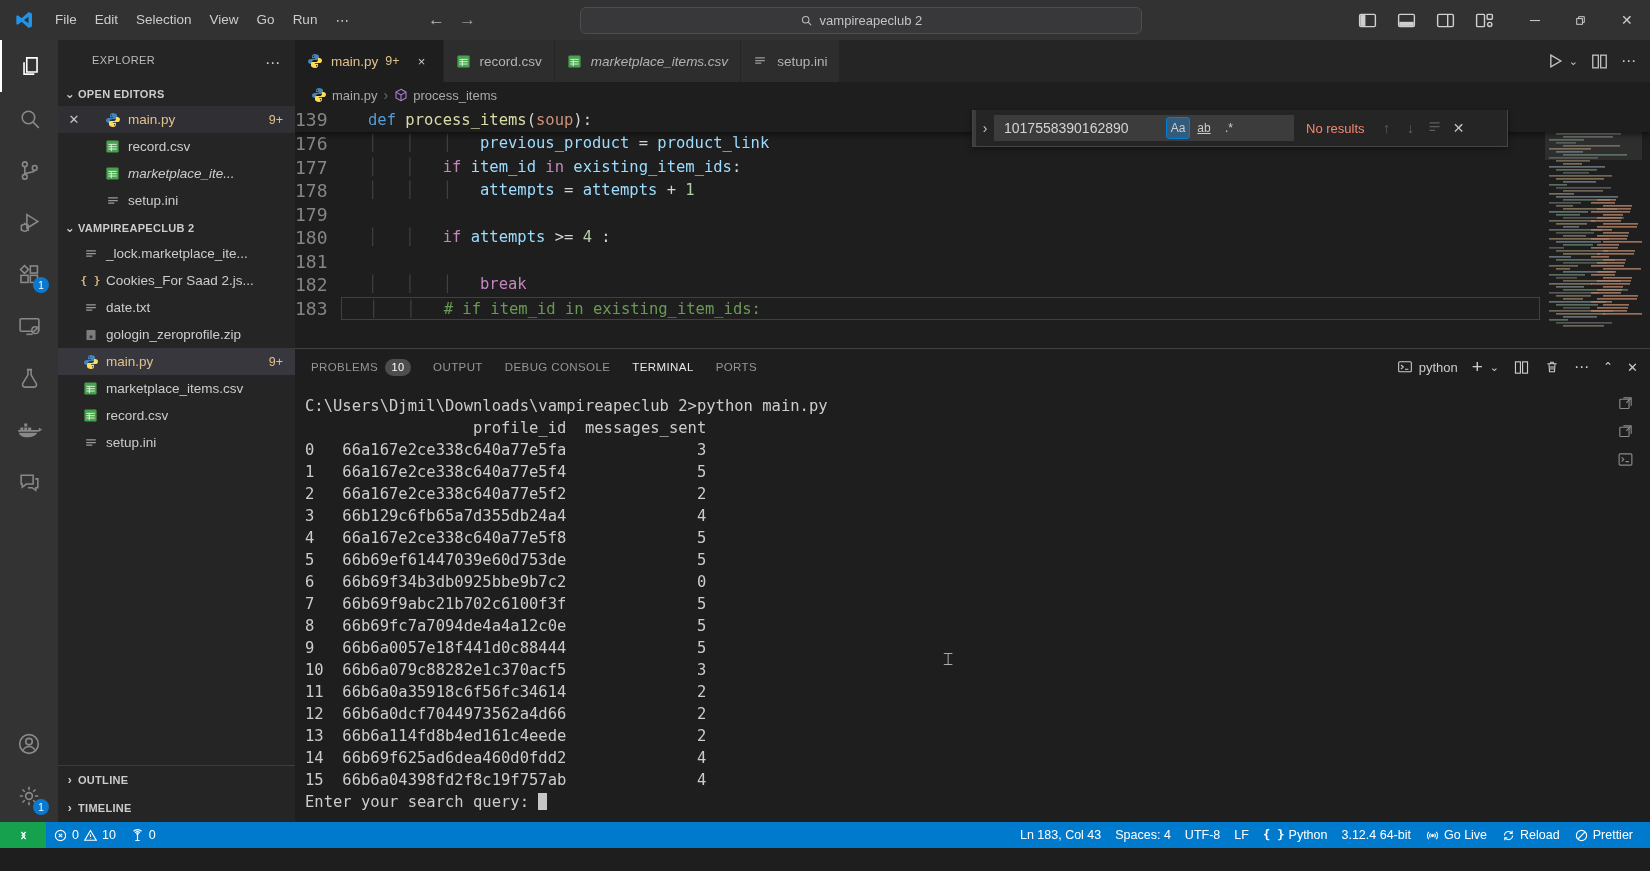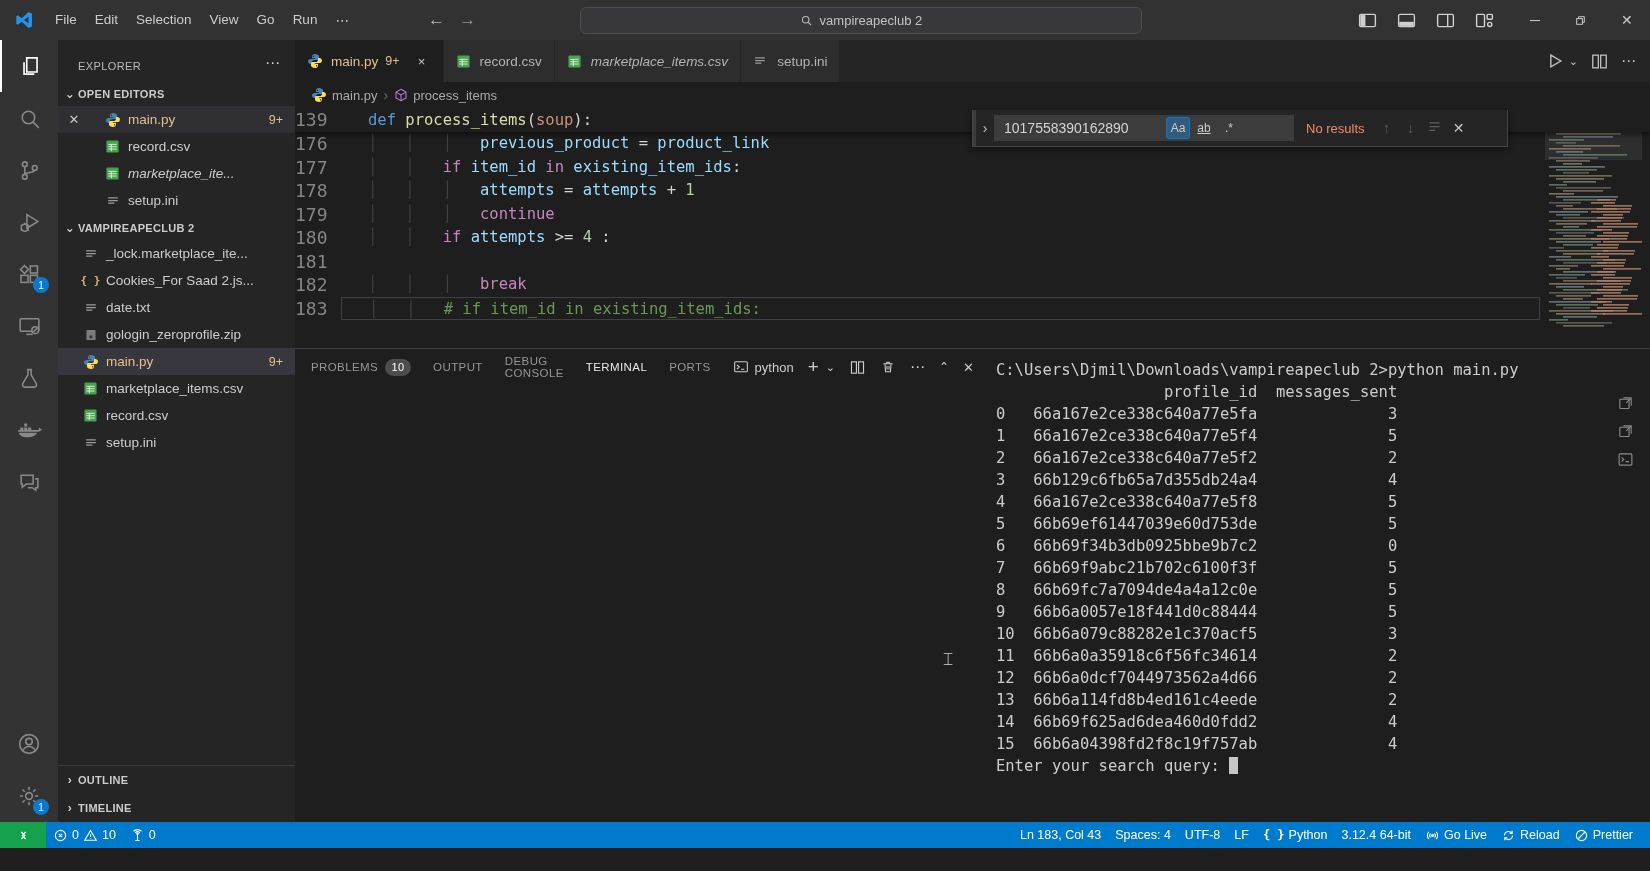--- a/index.html
+++ b/index.html
@@ -23,21 +23,21 @@
   .main{flex:1;display:flex;min-height:0;}
   
   .activitybar{width:58px;flex:0 0 58px;background:#333333;display:flex;flex-direction:column;align-items:stretch;}
   .ab-item{height:52px;display:flex;align-items:center;justify-content:center;color:#898989;position:relative;}
   .ab-item.active{color:#ffffff;border-left:2px solid #ffffff;margin-left:0;}
   .ab-item .badge{position:absolute;right:9px;bottom:7px;background:#0a7ad1;color:#fff;font-size:10px;min-width:16px;height:16px;
       border-radius:9px;display:flex;align-items:center;justify-content:center;}
   .ab-bottom{margin-top:auto;}
   
   .sidebar{width:237px;flex:0 0 237px;background:#252526;color:#cccccc;display:flex;flex-direction:column;font-size:13px;overflow:hidden;}
-  .sb-title{display:flex;align-items:flex-end;padding:14px 14px 10px 20px;font-size:11px;letter-spacing:.4px;color:#bbbbbb;}
+  .sb-title{display:flex;align-items:flex-start;padding:14px 14px 10px 20px;font-size:11px;letter-spacing:.4px;color:#bbbbbb;margin-left:14px;}
   .sb-title .dots{margin-left:auto;color:#cccccc;font-size:15px;letter-spacing:1px;}
   .sect-head{display:flex;align-items:center;height:24px;font-size:11px;font-weight:700;color:#cccccc;padding-left:4px;letter-spacing:.3px;}
   .sect-head .chev{width:16px;text-align:center;color:#cccccc;font-size:12px;}
   .row{display:flex;align-items:center;height:27px;padding-left:46px;position:relative;white-space:nowrap;font-size:13.5px;}
   .row .close-gut{position:absolute;left:8px;width:16px;color:#c5c5c5;font-size:13px;text-align:center;}
   .row .ficon{width:17px;height:17px;margin-right:7px;display:flex;align-items:center;justify-content:center;flex:0 0 17px;}
   .row .fbadge{margin-left:auto;margin-right:12px;color:#e2c08d;font-size:12.5px;}
   .row.sel{background:#37373d;}
   .row.cur-ed{background:#2f2f34;}
   .gold{color:#e2c08d;}
@@ -81,21 +81,21 @@
   .fopt{display:flex;align-items:center;justify-content:center;min-width:22px;height:20px;margin-right:3px;border-radius:3px;
       color:#cccccc;font-size:12px;}
   .fopt.on{background:rgba(36,137,221,.40);border:1px solid #007fd4;}
   .noresults{color:#f48771;font-size:13px;margin:0 10px 0 12px;white-space:nowrap;}
   .fbtn{color:#c5c5c5;width:24px;text-align:center;font-size:14px;}
   .fbtn.dis{opacity:.35;}
   
   .minimap{position:absolute;top:0;right:8px;width:97px;height:228px;z-index:2;}
   .minimap .slider{position:absolute;top:0;left:0;right:0;height:52px;background:rgba(121,121,121,.18);}
   
-  .panel{flex:1;border-top:1px solid #414141;display:flex;flex-direction:row;min-height:0;position:relative;}
+  .panel{flex:1;border-top:1px solid #414141;display:flex;flex-direction:column;min-height:0;position:relative;}
   .panel-head{height:36px;flex:0 0 36px;display:flex;align-items:center;padding:0 12px 0 16px;}
   .ptab{font-size:11.5px;letter-spacing:.4px;color:#969696;margin-right:22px;display:flex;align-items:center;gap:7px;height:36px;}
   .ptab.active{color:#e7e7e7;}
   .ptab .pbadge{background:#4d4d4d;color:#fff;border-radius:9px;min-width:18px;height:17px;font-size:11px;
       display:flex;align-items:center;justify-content:center;padding:0 4px;}
   .panel-actions{margin-left:auto;display:flex;align-items:center;gap:14px;color:#cccccc;}
   .pa-label{display:flex;align-items:center;gap:6px;font-size:13px;color:#cccccc;}
   .term{flex:1;padding:10px 0 0 10px;font-family:"DejaVu Sans Mono","Liberation Mono",monospace;font-size:15.5px;
       color:#cccccc;line-height:22px;white-space:pre;overflow:hidden;position:relative;}
   .blockcursor{display:inline-block;width:9px;height:17px;background:#c6c6c6;vertical-align:-3px;}
@@ -540,21 +540,21 @@
           <span class="fbtn dis"><svg width="15" height="15" viewBox="0 0 24 24" fill="none" stroke="#c5c5c5" stroke-width="2">
                 <path d="M4 6h16M4 12h16M4 18h9"></path>
               </svg></span>
           <span class="fbtn">✕</span>
         </div>
         <div id="codelines">
             <div class="codeline sticky"><span class="ln">139</span><span class="lwrap"><span class="ltext"><span class="tk-kw">def </span><span class="tk-fn">process_items</span><span class="tk-pl">(</span><span class="tk-pa">soup</span><span class="tk-pl">)</span><span class="tk-pl">:</span></span></span></div>
             <div class="codeline"><span class="ln">176</span><span class="lwrap"><span class="ltext"><span class="tk-gd">│   │   │   </span><span class="tk-va">previous_product</span><span class="tk-op"> = </span><span class="tk-va">product_link</span></span></span></div>
             <div class="codeline"><span class="ln">177</span><span class="lwrap"><span class="ltext"><span class="tk-gd">│   │   </span><span class="tk-ct">if </span><span class="tk-va">item_id</span><span class="tk-ct"> in </span><span class="tk-va">existing_item_ids</span><span class="tk-pl">:</span></span></span></div>
             <div class="codeline"><span class="ln">178</span><span class="lwrap"><span class="ltext"><span class="tk-gd">│   │   │   </span><span class="tk-va">attempts</span><span class="tk-op"> = </span><span class="tk-va">attempts</span><span class="tk-op"> + </span><span class="tk-nu">1</span></span></span></div>
-            <div class="codeline"><span class="ln">179</span><span class="lwrap"><span class="ltext"><span class="tk-gd">│   │   │   </span><span class="tk-ct">continue</span></span></span></div>
+            <div class="codeline"><span class="ln">179</span></div>
             <div class="codeline"><span class="ln">180</span><span class="lwrap"><span class="ltext"><span class="tk-gd">│   │   </span><span class="tk-ct">if </span><span class="tk-va">attempts</span><span class="tk-op"> &gt;= </span><span class="tk-nu">4</span><span class="tk-pl"> :</span></span></span></div>
             <div class="codeline"><span class="ln">181</span></div>
             <div class="codeline"><span class="ln">182</span><span class="lwrap"><span class="ltext"><span class="tk-gd">│   │   │   </span><span class="tk-ct">break</span></span></span></div>
             <div class="codeline current"><span class="ln">183</span><span class="lwrap"><span class="ltext"><span class="tk-gd">│   │   </span><span class="tk-cm"># if item_id in existing_item_ids:</span></span></span></div>
           </div>
         <div class="minimap" id="minimap"><div class="slider"></div><svg width="97" height="228" viewBox="0 0 97 228">
               <rect x="4" y="4" width="14" height="1.7" fill="#6a6a6a" opacity="0.75"></rect>
               <rect x="11" y="7" width="51" height="1.7" fill="#8a7f6a" opacity="0.75"></rect>
               <rect x="18" y="10" width="36" height="1.7" fill="#9a8a6a" opacity="0.75"></rect>
               <rect x="4" y="13" width="21" height="1.7" fill="#7c8a97" opacity="0.75"></rect>

